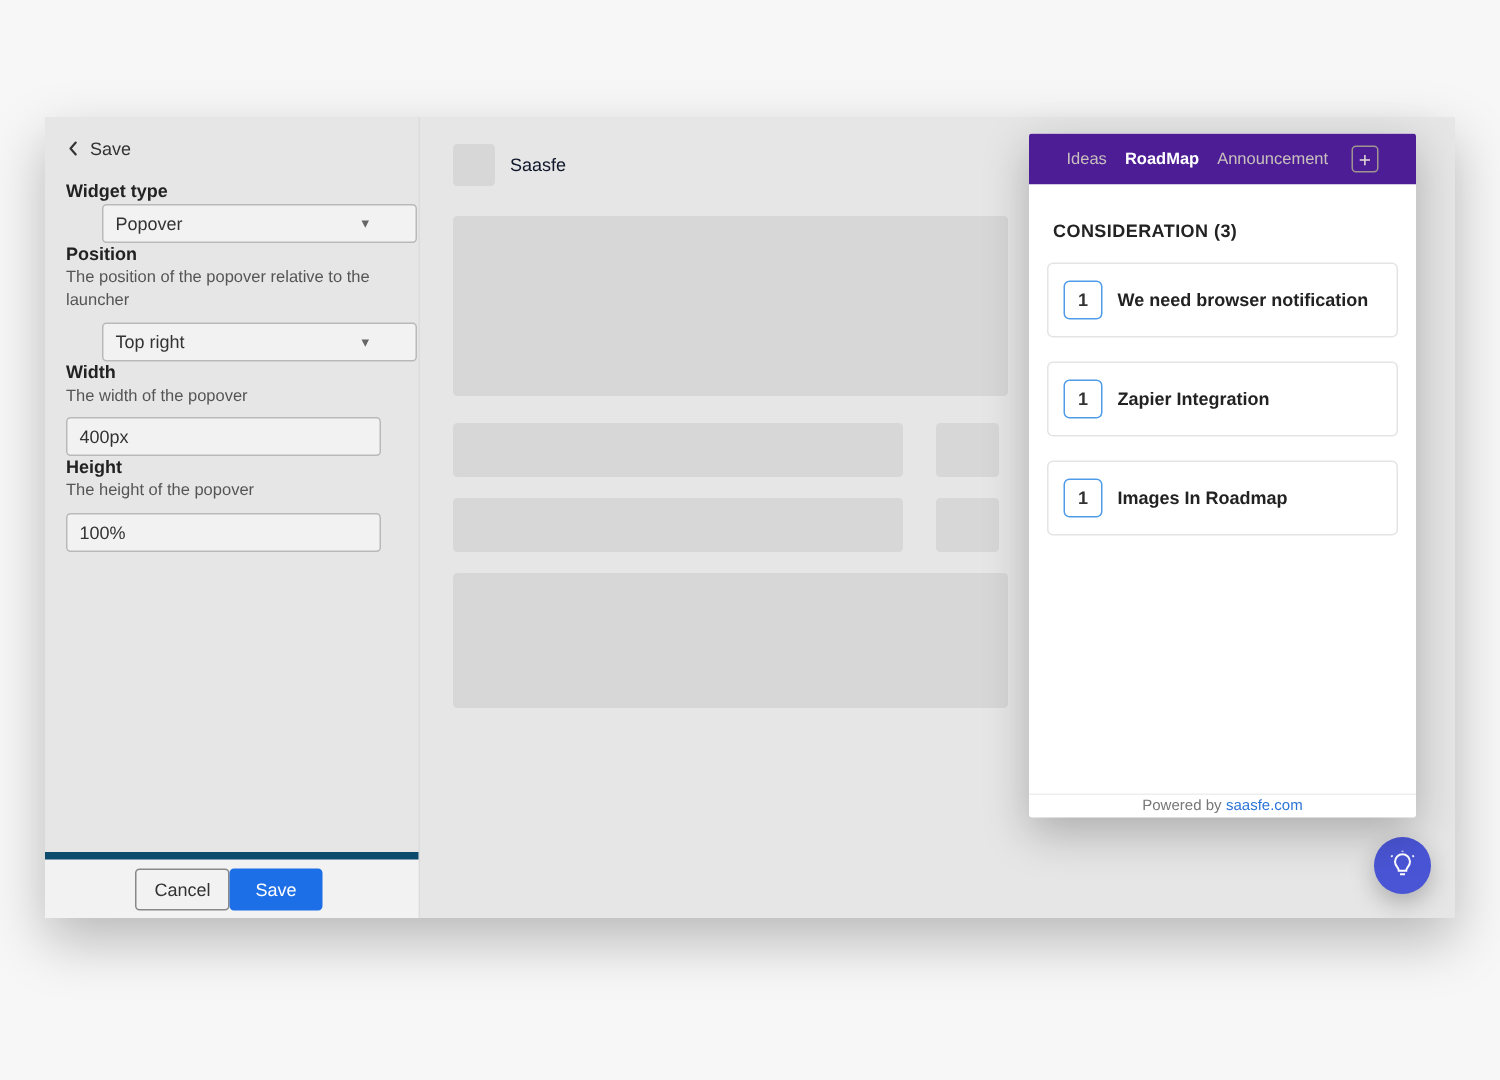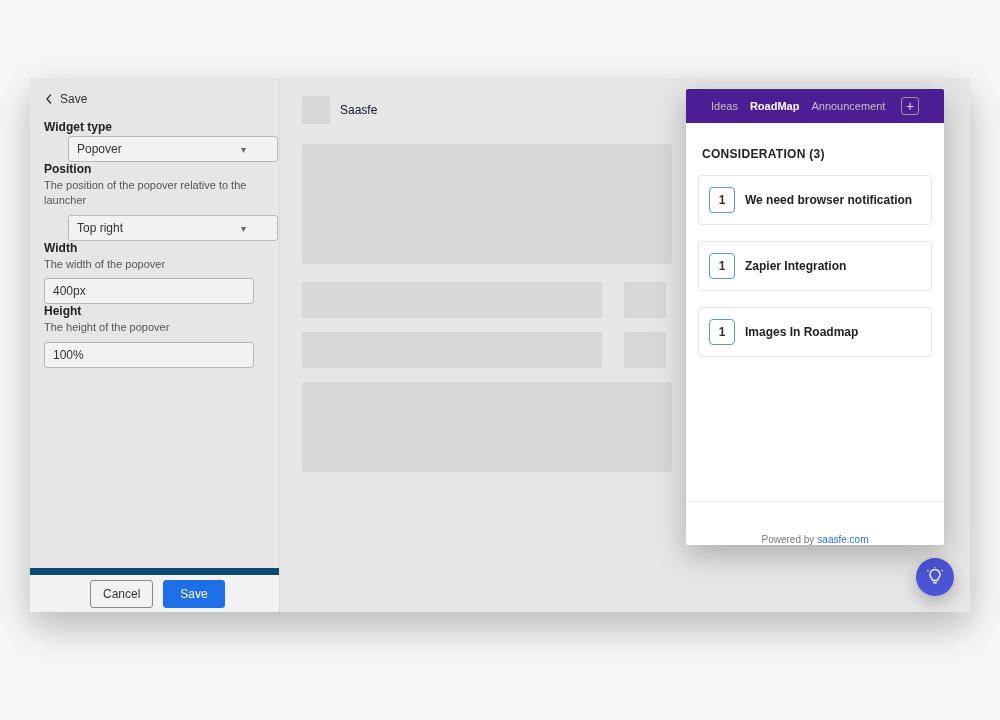--- a/index.html
+++ b/index.html
@@ -59,24 +59,23 @@
     font-size: 10px;
     color: #666;
     pointer-events: none;
   }
   .sidebar-footer {
     position: absolute;
     bottom: 0;
     left: 0; right: 0;
     height: 44px;
     background: #f2f2f2;
-    border-top: 7px solid #0c4a6e;
+    border-top: 5px solid #0c4a6e;
     display: flex;
     align-items: center;
-    gap: 10px;
     padding-left: 60px;
   }
   .btn-secondary {
     height: 28px;
     padding: 0 12px;
     background: #f2f2f2;
     border: 1px solid #888;
     border-radius: 3px;
     font-size: 12px;
     color: #333;
@@ -163,23 +162,23 @@
   }
   .vote-box {
     width: 26px; height: 26px;
     border: 1.5px solid #4f9be8;
     border-radius: 4px;
     display: flex; align-items: center; justify-content: center;
     font-size: 12px; font-weight: 600; color: #333;
   }
   .card-title { font-size: 12px; font-weight: 600; color: #222; }
   .popover-footer {
-    height: 44px;
+    height: 16px;
     border-top: 1px solid #eee;
-    display: flex; align-items: flex-end; justify-content: center;
+    display: flex; align-items: center; justify-content: center;
     font-size: 10px; color: #777;
     gap: 3px;
   }
   .popover-footer a { color: #2b74d6; text-decoration: none; }
 
   
   .fab {
     position: absolute;
     right: 16px;
     bottom: 16px;

